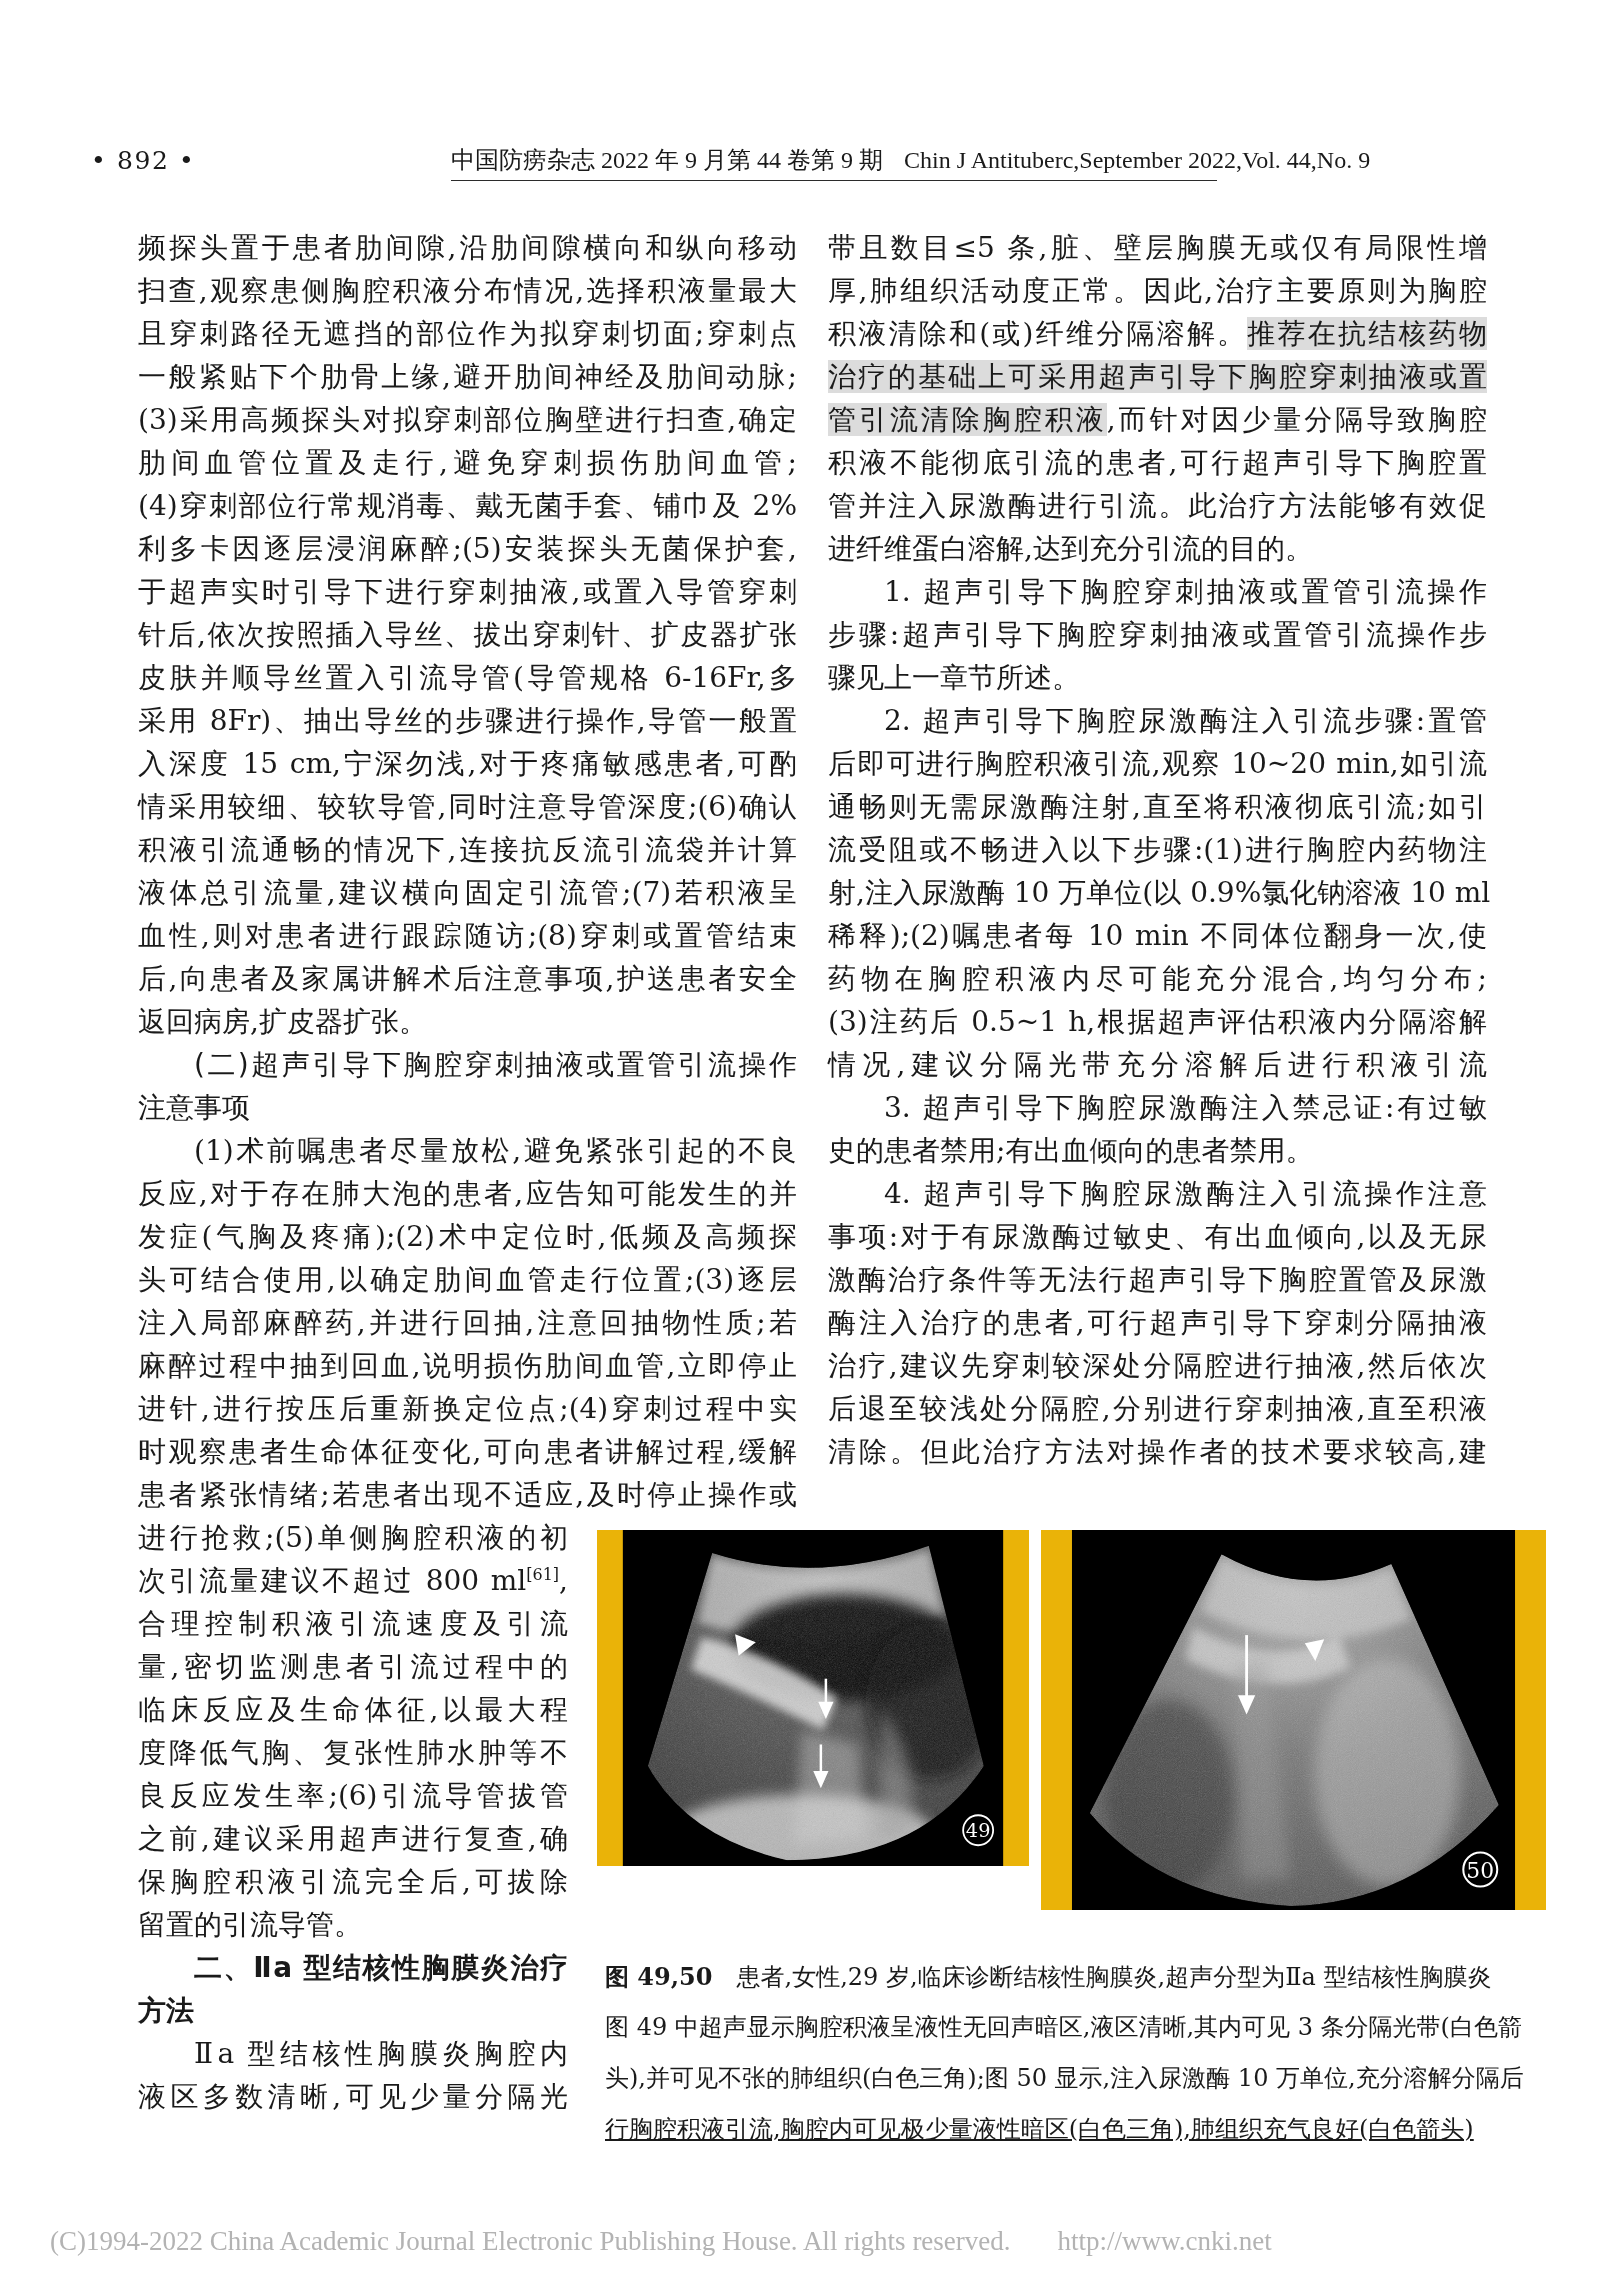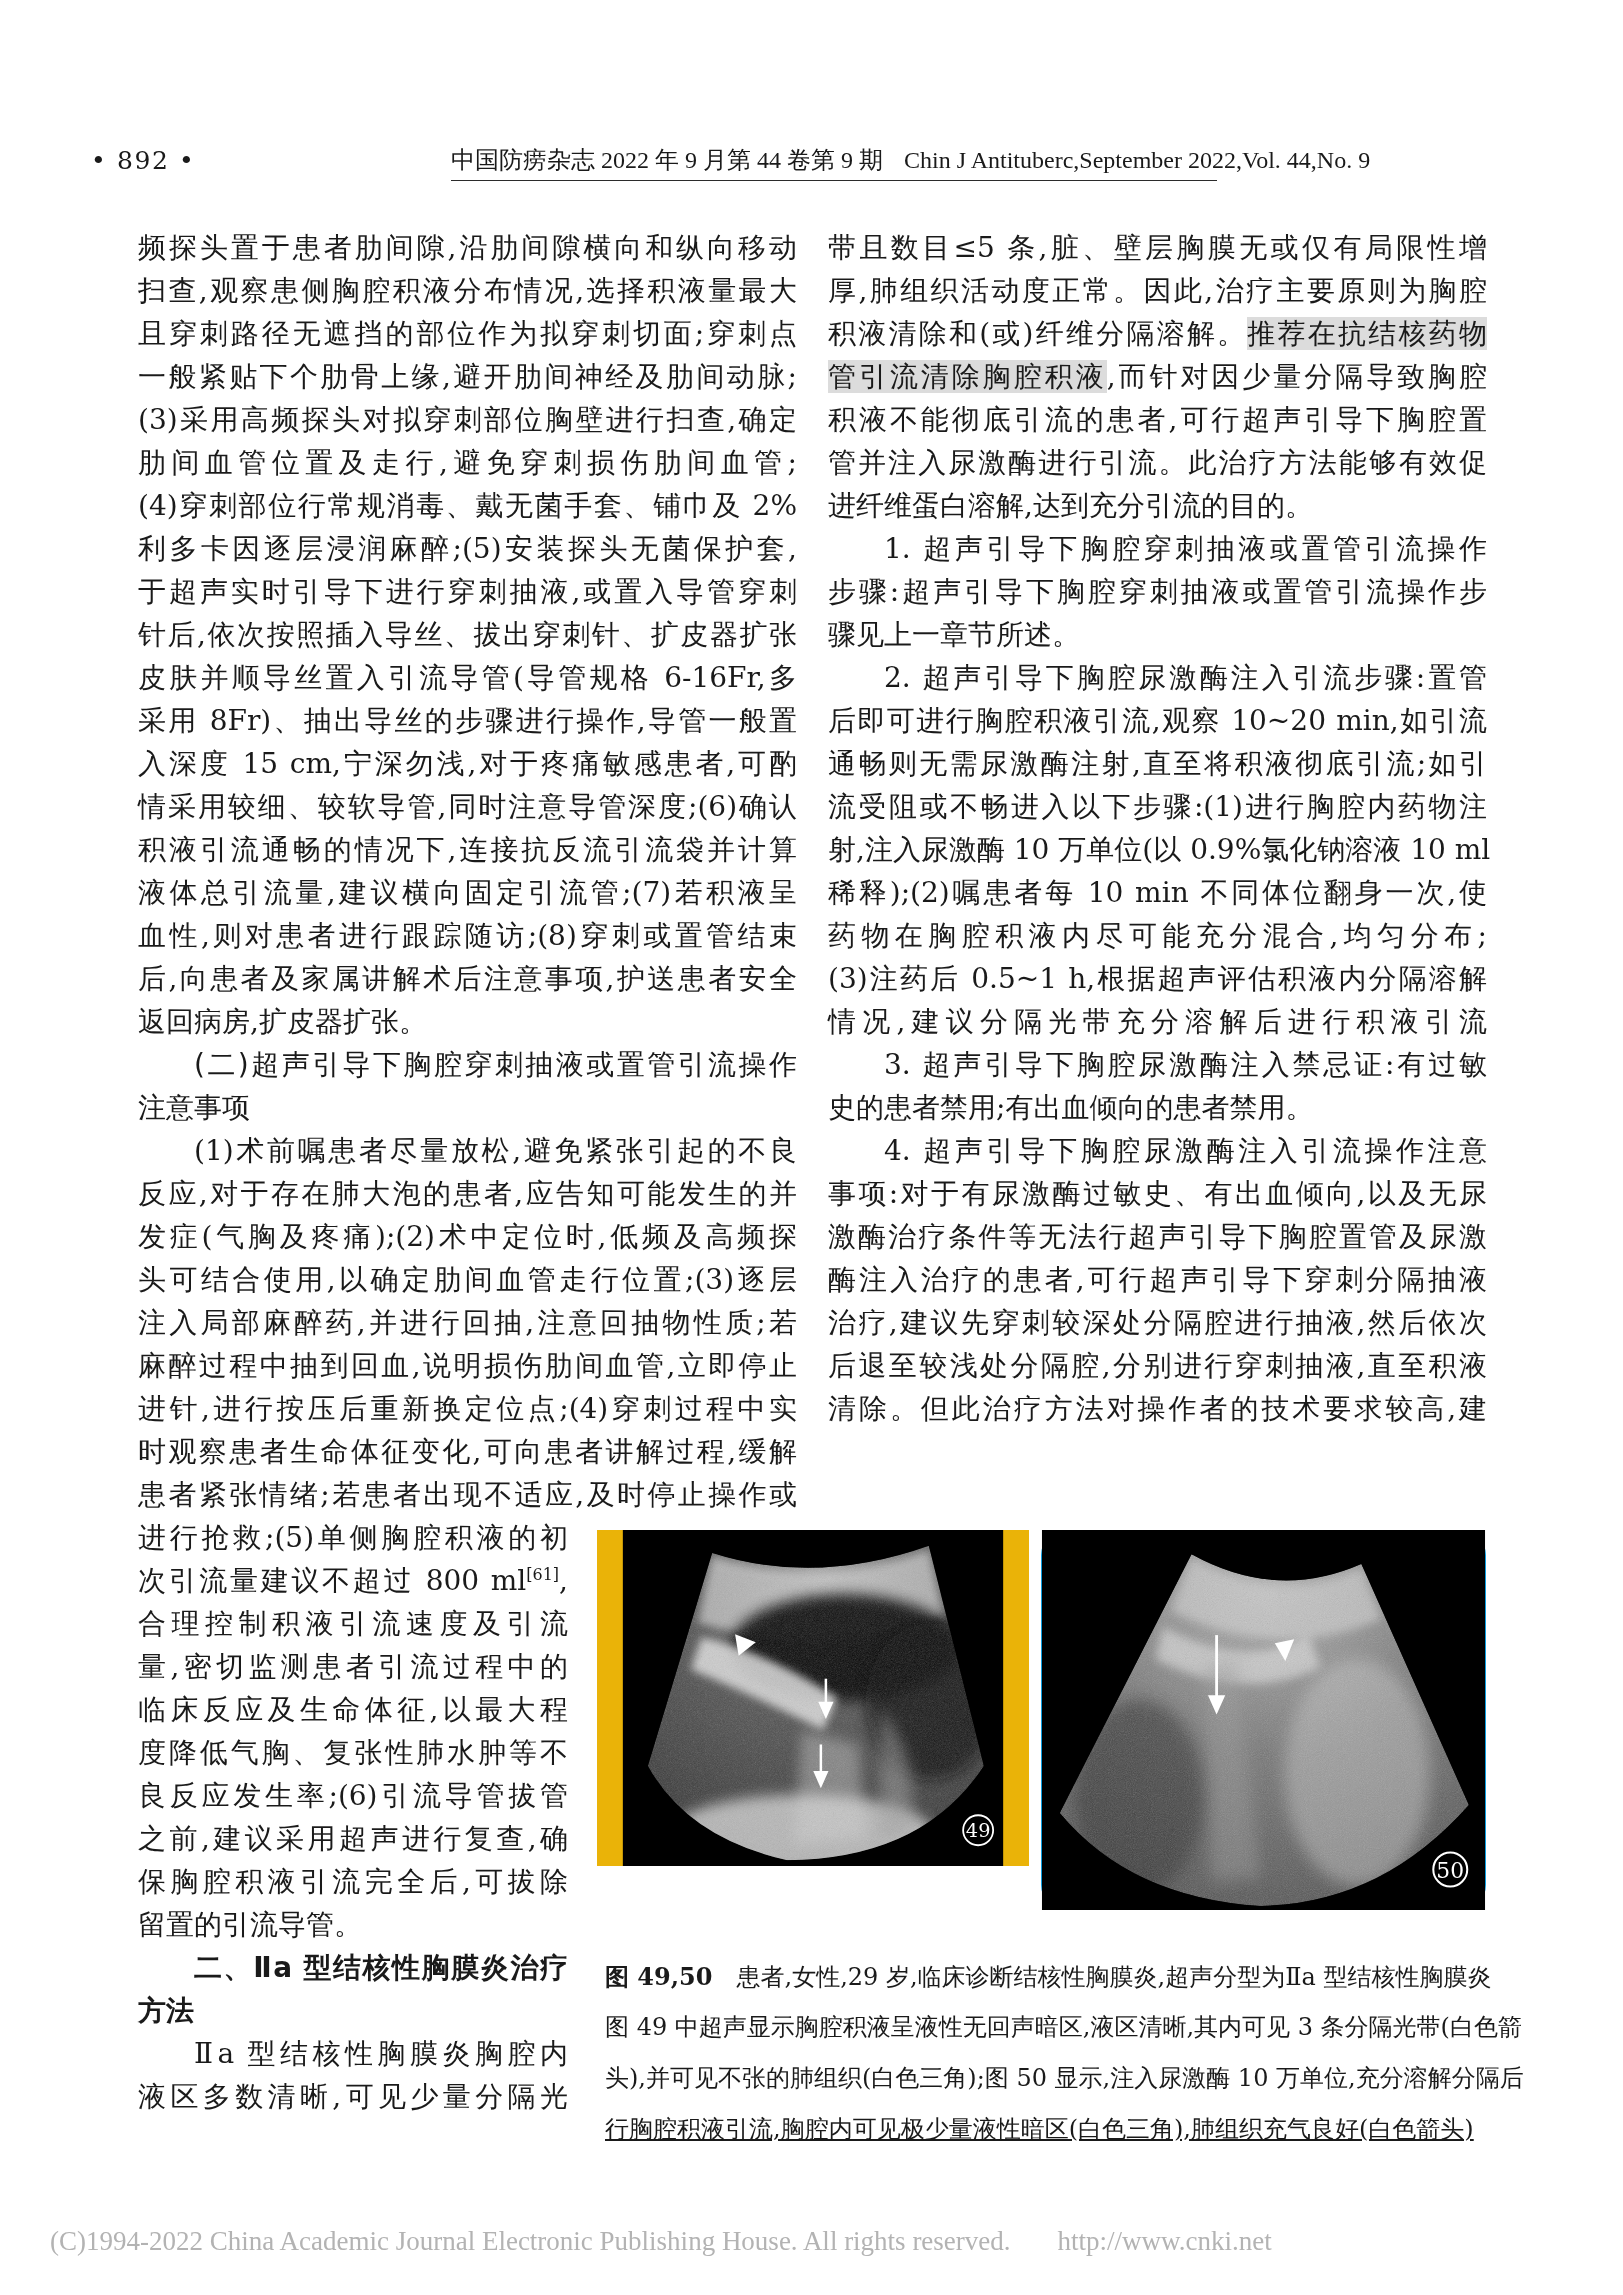--- a/index.html
+++ b/index.html
@@ -22,21 +22,21 @@
   .col .line.b{font-weight:700;}
   .col .line.nw{width:430px;}
   .hl{background:#dcdcdc;}
   sup{font-size:16px;vertical-align:super;line-height:0;}
 
   #left-col{left:138px;top:226px;width:659px;}
   #right-col{left:828px;top:226px;width:659px;}
 
   
   #fig49{left:597px;top:1530px;width:432px;height:336px;background:#eab308;}
-  #fig50{left:1041px;top:1530px;width:445px;height:380px;background:#0ea5e9;border-radius:25px;}
+  #fig50{left:1041px;top:1530px;width:505px;height:380px;background:#eab308;}
   #fig49 svg,#fig50 svg{display:block;width:100%;height:100%;}
 
   
   #caption{left:605px;top:1951px;width:882px;}
   #caption .line{font-size:24px;height:51px;line-height:51px;
                  text-align:justify;text-align-last:justify;white-space:nowrap;}
   #caption .line.end{text-align-last:left;text-decoration:underline;}
   .cb{font-weight:700;}
 
   
@@ -98,20 +98,21 @@
       <div class="line end nw"><span>留置的引流导管。</span></div>
       <div class="line ind b hei nw"><span>二、Ⅱa 型结核性胸膜炎治疗</span></div>
       <div class="line b hei end nw"><span>方法</span></div>
       <div class="line ind nw"><span>Ⅱa 型结核性胸膜炎胸腔内</span></div>
       <div class="line nw"><span>液区多数清晰,可见少量分隔光</span></div>
     </div>
   <div class="abs col" id="right-col">
       <div class="line"><span>带且数目≤5 条,脏、壁层胸膜无或仅有局限性增</span></div>
       <div class="line"><span>厚,肺组织活动度正常。因此,治疗主要原则为胸腔</span></div>
       <div class="line"><span>积液清除和(或)纤维分隔溶解。</span><span class="hl">推荐在抗结核药物</span></div>
+      <div class="line"><span class="hl">治疗的基础上可采用超声引导下胸腔穿刺抽液或置</span></div>
       <div class="line"><span class="hl">管引流清除胸腔积液</span><span>,而针对因少量分隔导致胸腔</span></div>
       <div class="line"><span>积液不能彻底引流的患者,可行超声引导下胸腔置</span></div>
       <div class="line"><span>管并注入尿激酶进行引流。此治疗方法能够有效促</span></div>
       <div class="line end"><span>进纤维蛋白溶解,达到充分引流的目的。</span></div>
       <div class="line ind"><span>1. 超声引导下胸腔穿刺抽液或置管引流操作</span></div>
       <div class="line"><span>步骤:超声引导下胸腔穿刺抽液或置管引流操作步</span></div>
       <div class="line end"><span>骤见上一章节所述。</span></div>
       <div class="line ind"><span>2. 超声引导下胸腔尿激酶注入引流步骤:置管</span></div>
       <div class="line"><span>后即可进行胸腔积液引流,观察 10~20 min,如引流</span></div>
       <div class="line"><span>通畅则无需尿激酶注射,直至将积液彻底引流;如引</span></div>

